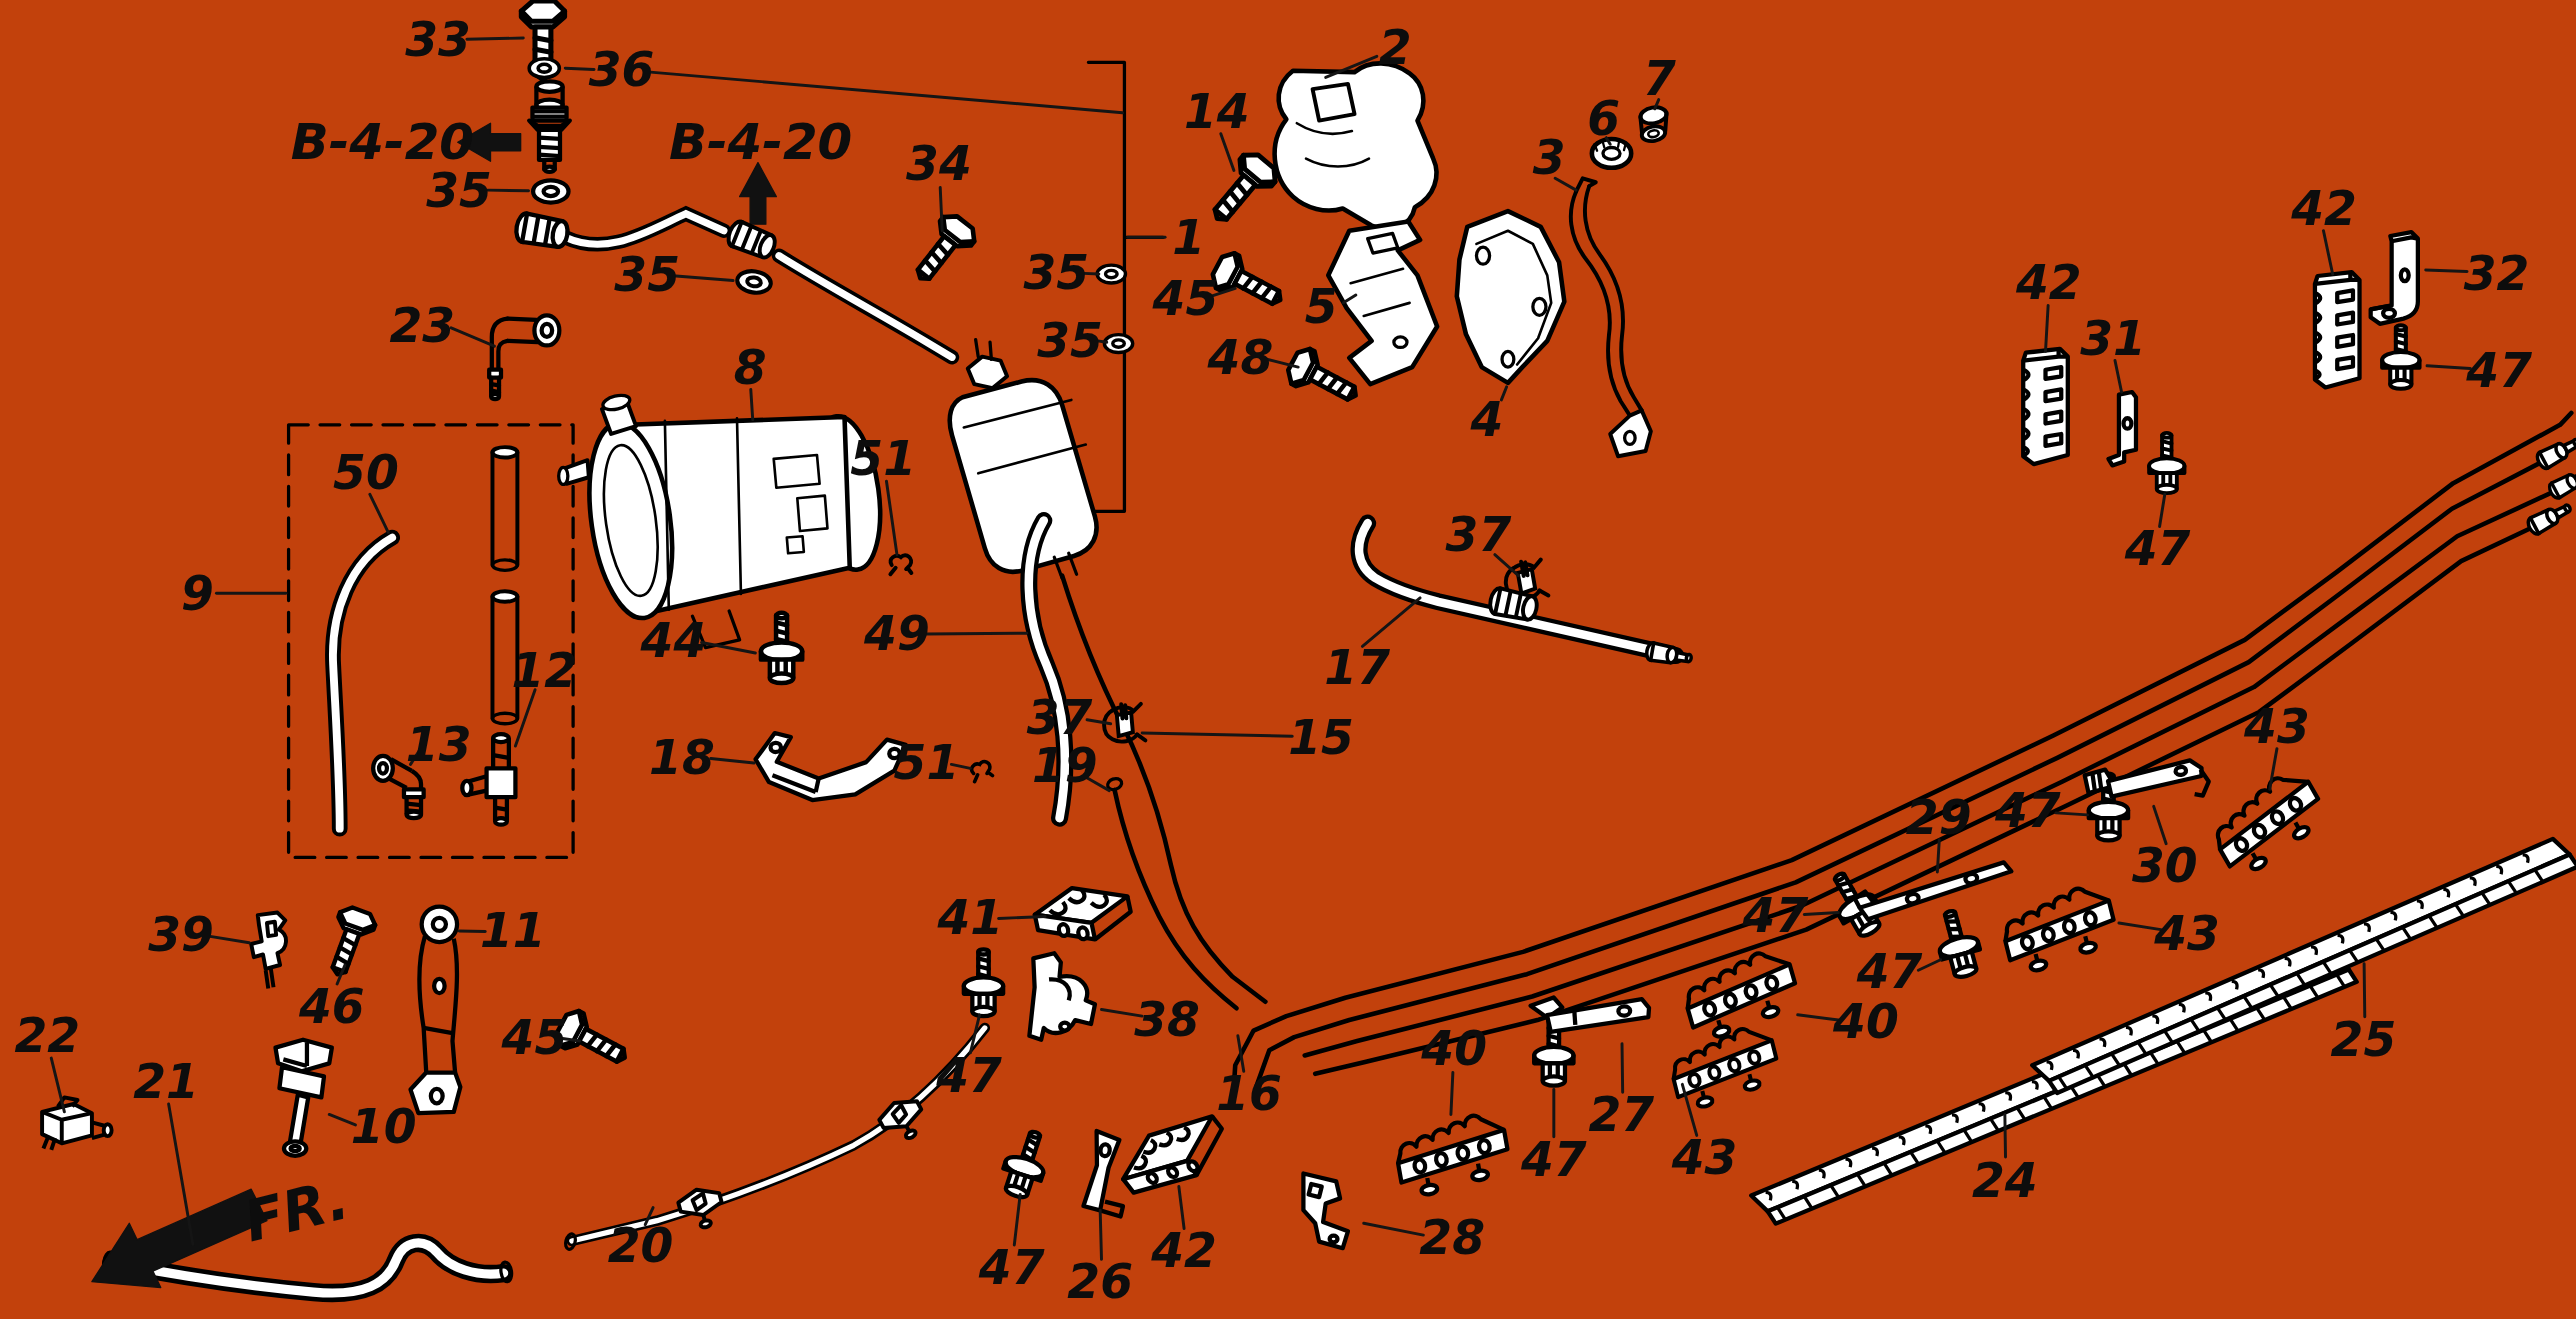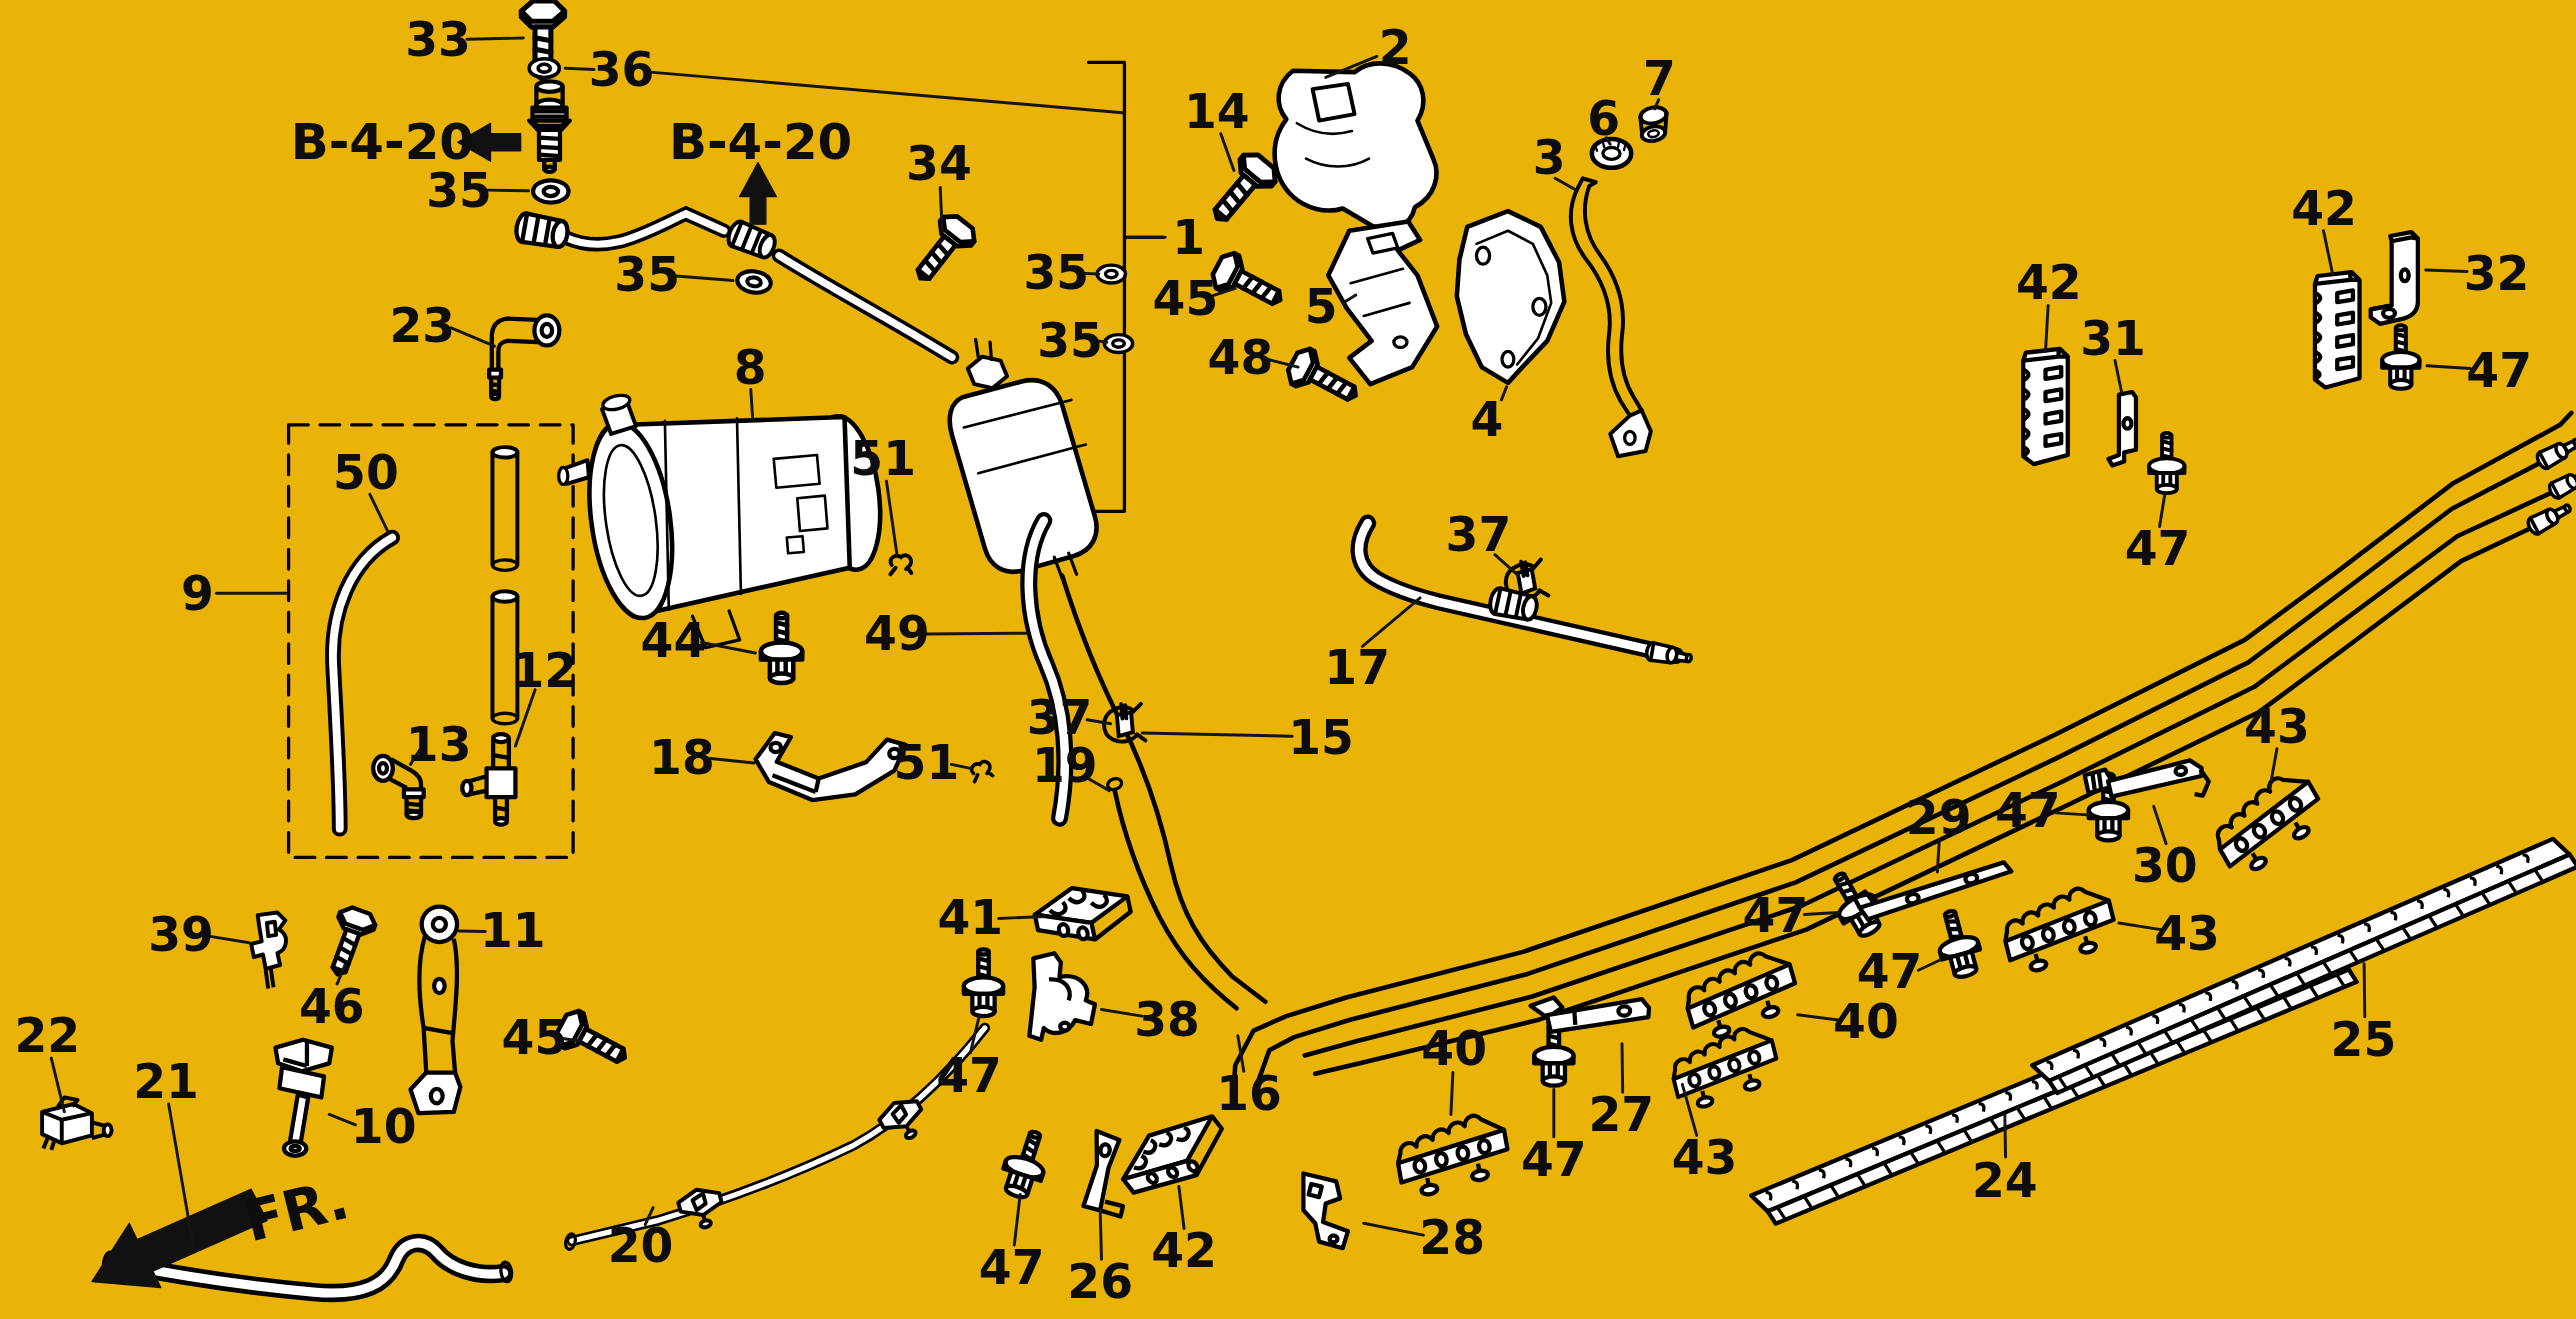--- a/index.html
+++ b/index.html
@@ -1,16 +1,16 @@
 <!DOCTYPE html>
 <html style="font-size:10.5px"><head>
 <meta charset="utf-8">
 <style>
   html,body{margin:0;padding:0;background:#ffffff;}
-  .stage{position:relative;width:2576px;height:1319px;background:#eab308;overflow:hidden;}
+  .stage{position:relative;width:2576px;height:1319px;background:#c2410c;overflow:hidden;font-style:italic;}
   svg{position:absolute;left:0;top:0;}
   text{font-family:"DejaVu Sans","Liberation Sans",sans-serif;font-weight:700;fill:#0d0d0d;}
 </style>
 </head>
 <body>
 
 <div class="stage">
   <svg id="art" viewBox="0 0 3929 2012" width="2576" height="1319">
     <defs>
       <g id="sym-bolt" stroke="#000" stroke-width="7" fill="#fff" stroke-linejoin="round" stroke-linecap="round">

